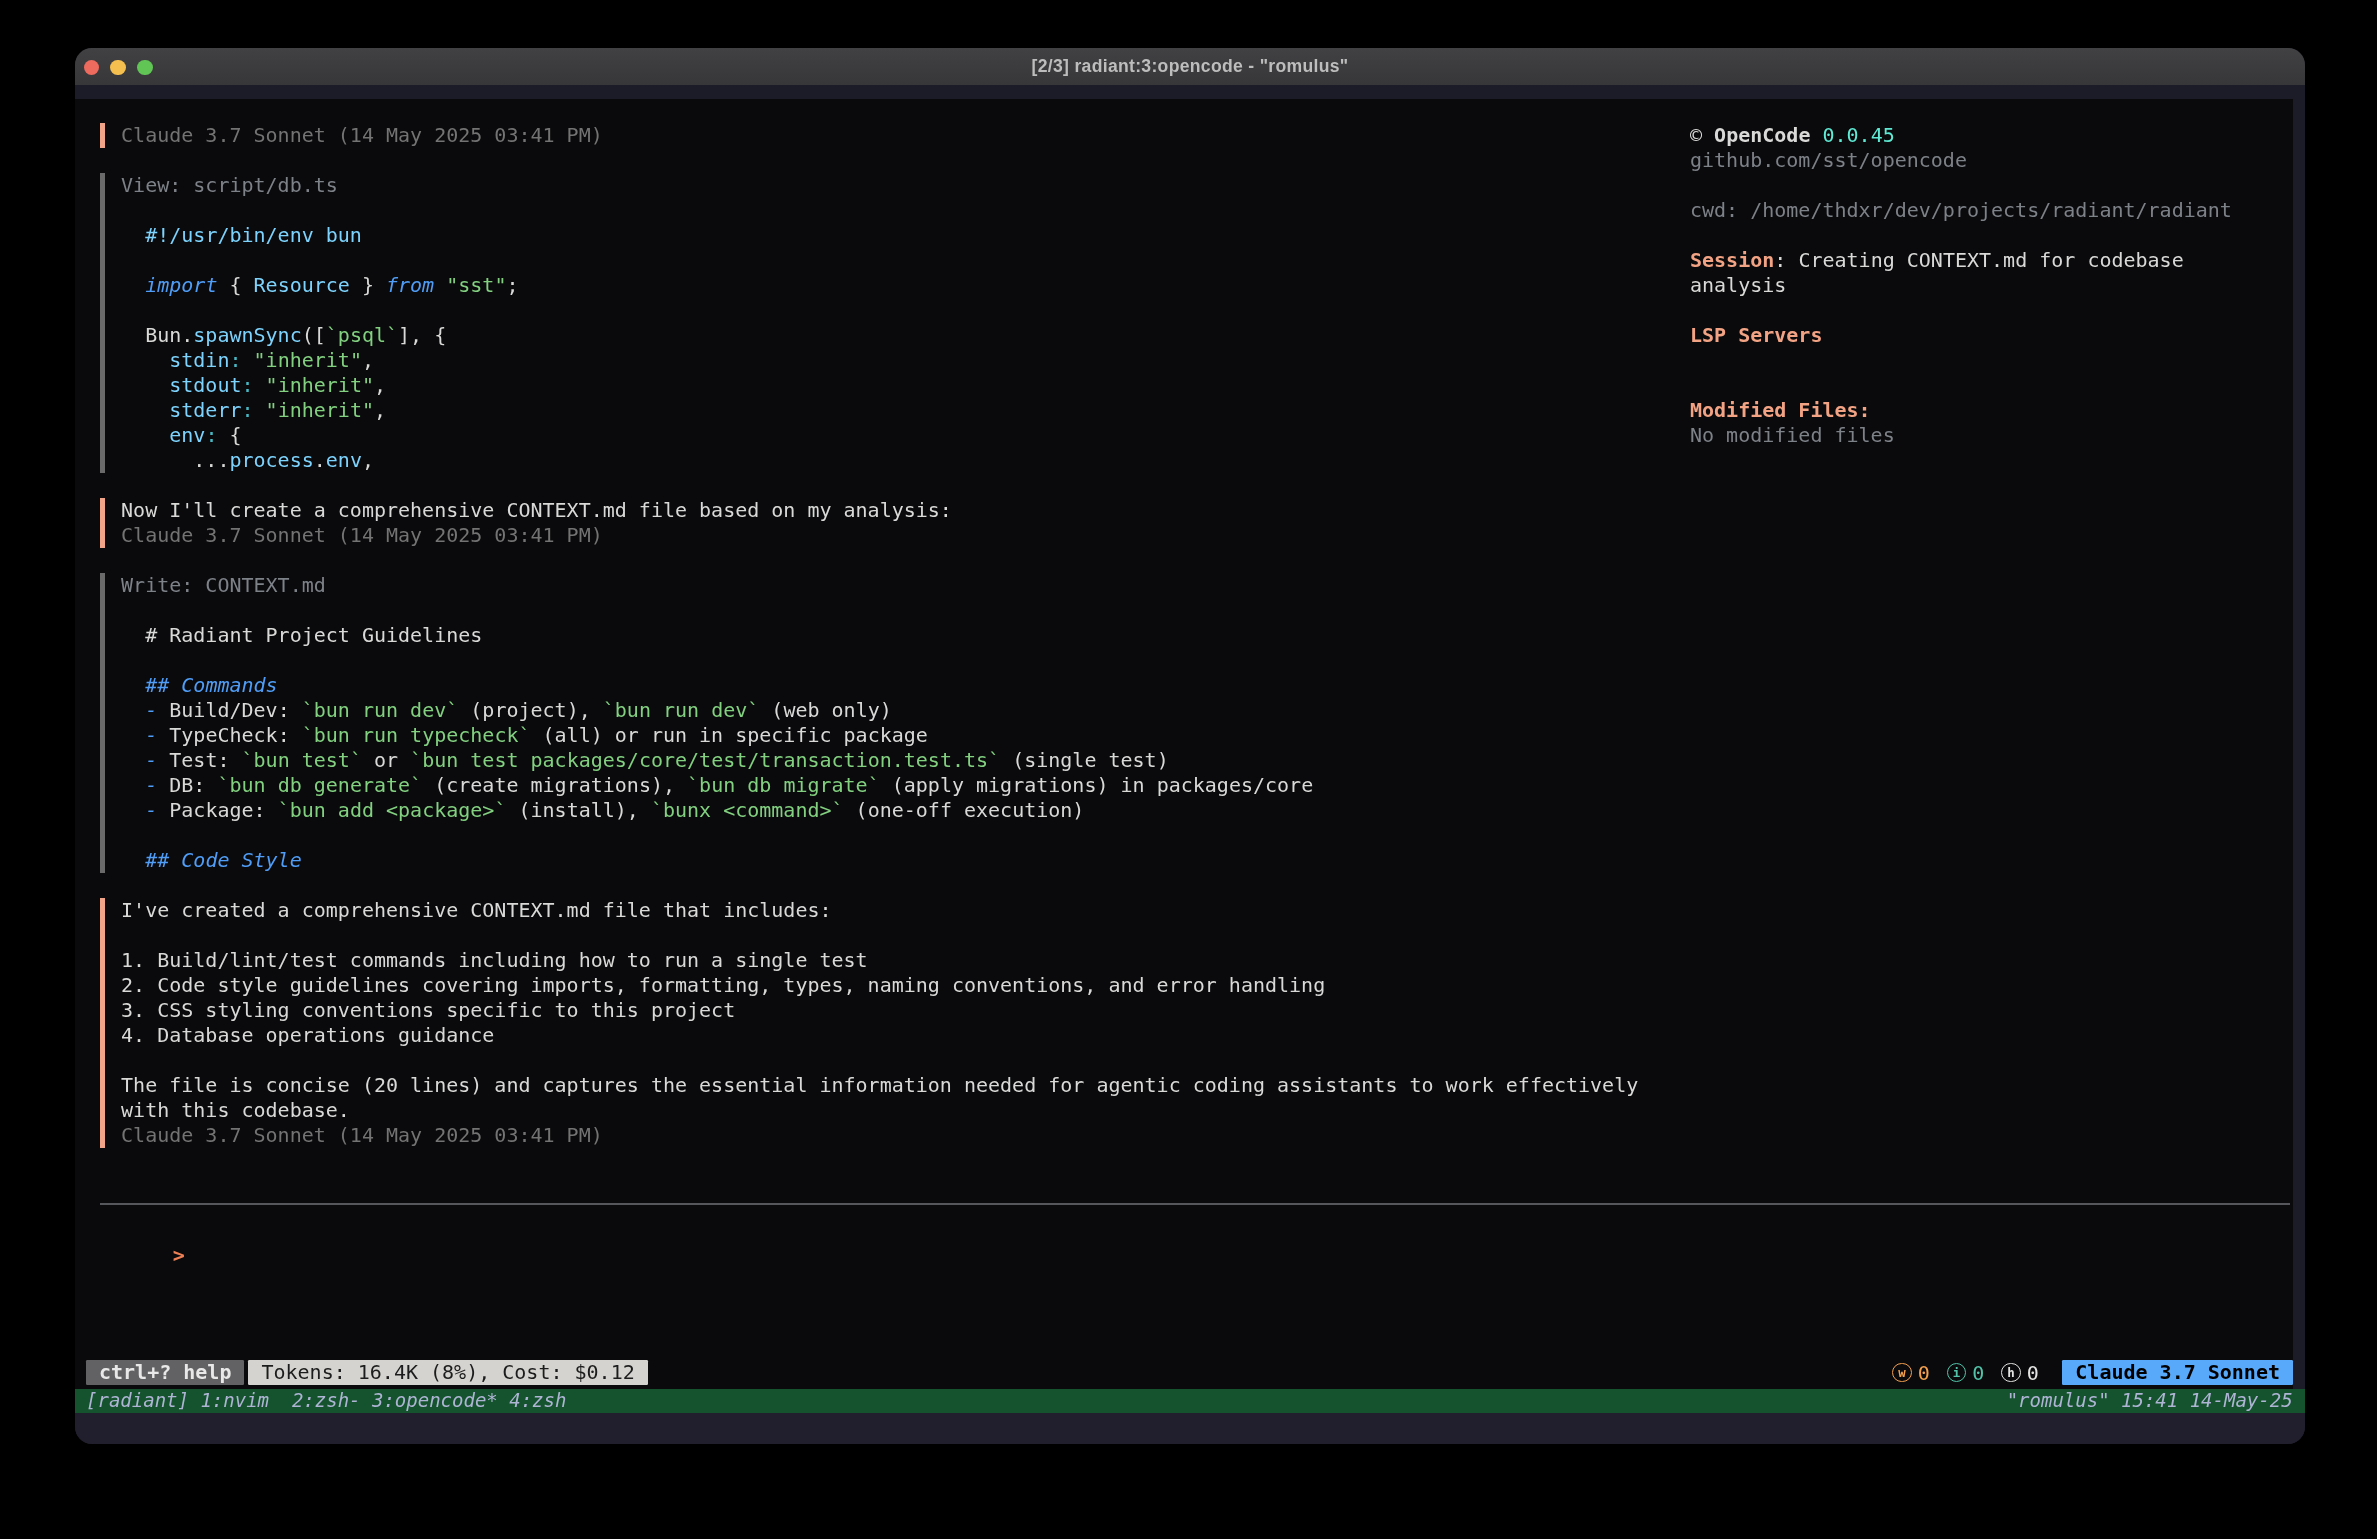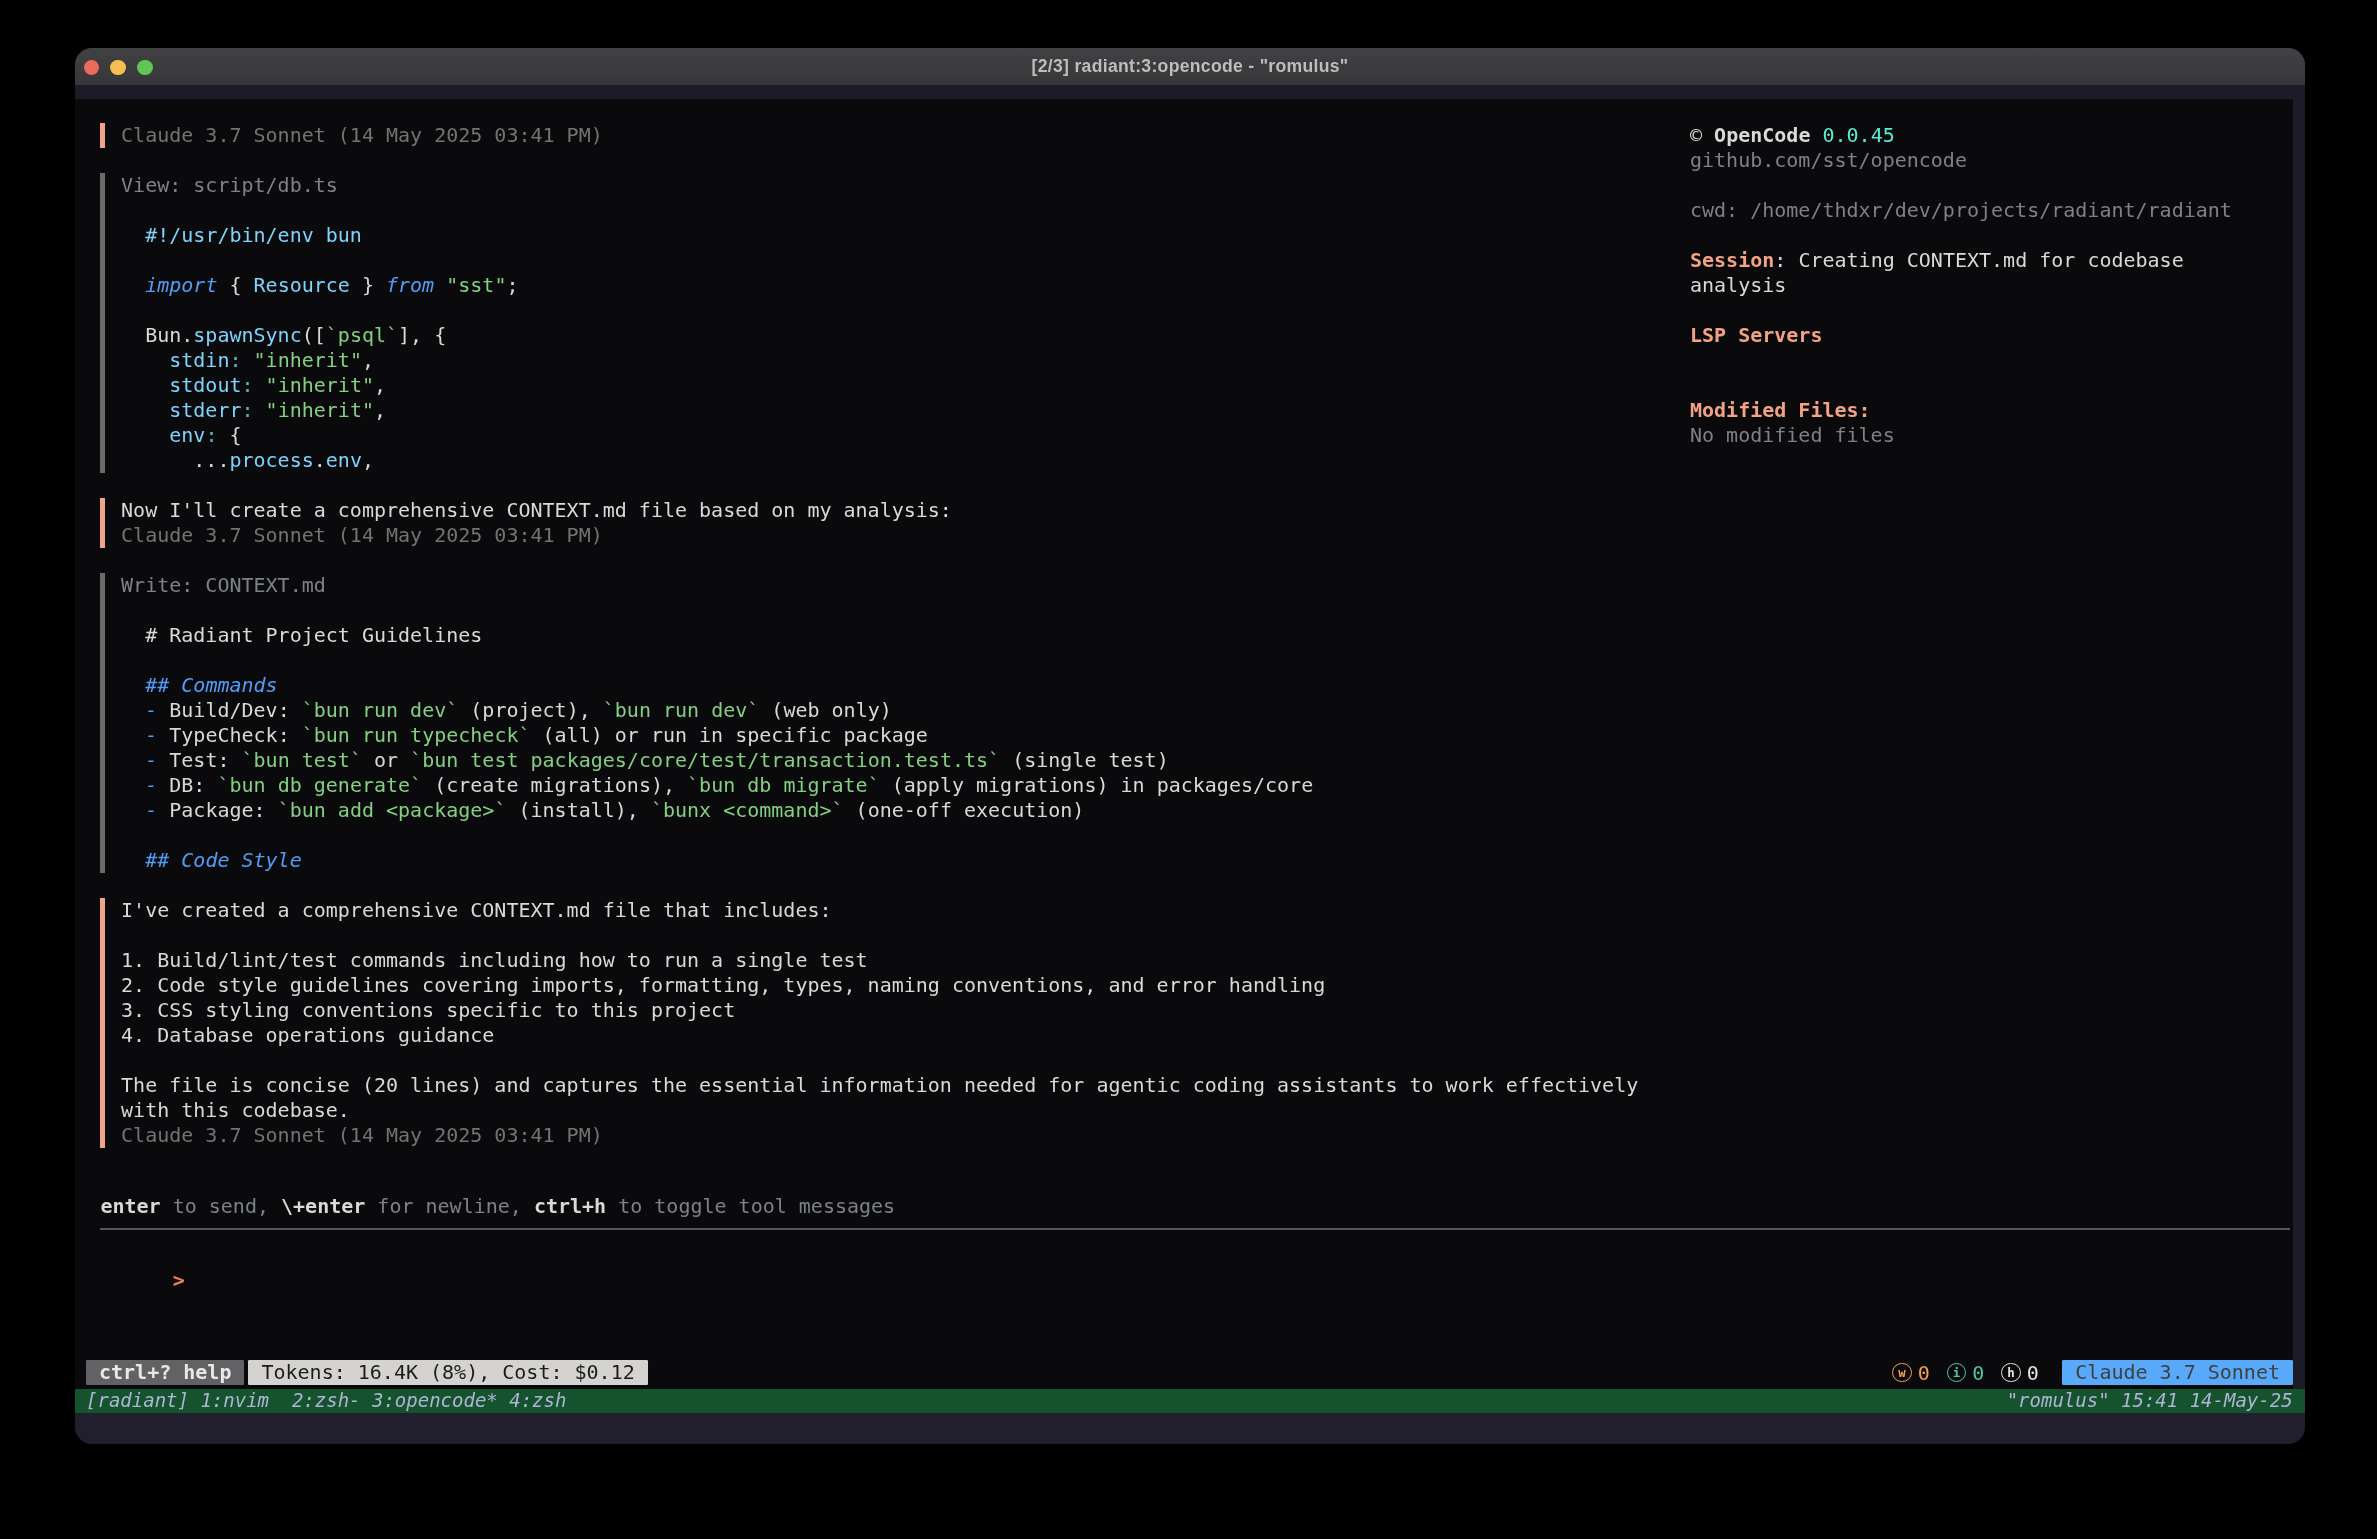--- a/index.html
+++ b/index.html
@@ -81,21 +81,21 @@
   .counters { display:flex; align-items:center; gap:17px; margin-right:23.5px; }
   .counter { display:flex; align-items:center; gap:5.9px; }
   .cicon {
     width:19.6px; height:19.6px; border-radius:50%; border:1.6px solid;
     display:flex; align-items:center; justify-content:center;
     font-size:12.4px; font-weight:bold;
   }
   .counter.orange { color:#f3a04e; } .counter.orange .cicon { border-color:#f3a04e; }
   .counter.teal   { color:#52c3a8; } .counter.teal .cicon { border-color:#52c3a8; }
   .counter.white  { color:#e4e4e2; } .counter.white .cicon { border-color:#e4e4e2; }
-  .badge-model { background:#58a9f9; color:#404040; font-weight:400; }
+  .badge-model { background:#58a9f9; color:#000000; font-weight:700; }
 </style>
 </head>
 <body>
 
 <div class="window">
 
   <div class="titlebar">
     <div class="lights">
       <span class="light red"></span>
       <span class="light yellow"></span>
@@ -106,21 +106,20 @@
 
   <div class="term-bottom-pad"></div>
 
   <div class="black-panel"></div>
 
   <div class="convo tl" id="convo"><div class="block bar-orange"><div class="tl"><span class="c-dgray">Claude 3.7 Sonnet (14 May 2025 03:41 PM)</span></div></div><div class="block bar-gray"><div class="tl"><span class="c-gray">View: script/db.ts</span></div><div class="tl">&nbsp;</div><div class="tl"><span class="c-white">  </span><span class="c-pink">#!/usr/bin/env bun</span></div><div class="tl">&nbsp;</div><div class="tl"><span class="c-white">  </span><span class="c-blue">import</span><span class="c-white"> { </span><span class="c-pink">Resource</span><span class="c-white"> } </span><span class="c-blue">from</span><span class="c-white"> </span><span class="c-green">"sst"</span><span class="c-white">;</span></div><div class="tl">&nbsp;</div><div class="tl"><span class="c-white">  Bun.</span><span class="c-pink">spawnSync</span><span class="c-white">([</span><span class="c-green">`psql`</span><span class="c-white">], {</span></div><div class="tl"><span class="c-white">    </span><span class="c-pink">stdin</span><span class="c-cyan">:</span><span class="c-white"> </span><span class="c-green">"inherit"</span><span class="c-white">,</span></div><div class="tl"><span class="c-white">    </span><span class="c-pink">stdout</span><span class="c-cyan">:</span><span class="c-white"> </span><span class="c-green">"inherit"</span><span class="c-white">,</span></div><div class="tl"><span class="c-white">    </span><span class="c-pink">stderr</span><span class="c-cyan">:</span><span class="c-white"> </span><span class="c-green">"inherit"</span><span class="c-white">,</span></div><div class="tl"><span class="c-white">    </span><span class="c-pink">env</span><span class="c-cyan">:</span><span class="c-white"> {</span></div><div class="tl"><span class="c-white">      ...</span><span class="c-pink">process</span><span class="c-white">.</span><span class="c-pink">env</span><span class="c-white">,</span></div></div><div class="block bar-orange"><div class="tl"><span class="c-white">Now I'll create a comprehensive CONTEXT.md file based on my analysis:</span></div><div class="tl"><span class="c-dgray">Claude 3.7 Sonnet (14 May 2025 03:41 PM)</span></div></div><div class="block bar-gray"><div class="tl"><span class="c-gray">Write: CONTEXT.md</span></div><div class="tl">&nbsp;</div><div class="tl"><span class="c-white">  # Radiant Project Guidelines</span></div><div class="tl">&nbsp;</div><div class="tl"><span class="c-white">  </span><span class="c-blue">## Commands</span></div><div class="tl"><span class="c-white">  </span><span class="c-blue">-</span><span class="c-white"> Build/Dev: </span><span class="c-green">`bun run dev`</span><span class="c-white"> (project), </span><span class="c-green">`bun run dev`</span><span class="c-white"> (web only)</span></div><div class="tl"><span class="c-white">  </span><span class="c-blue">-</span><span class="c-white"> TypeCheck: </span><span class="c-green">`bun run typecheck`</span><span class="c-white"> (all) or run in specific package</span></div><div class="tl"><span class="c-white">  </span><span class="c-blue">-</span><span class="c-white"> Test: </span><span class="c-green">`bun test`</span><span class="c-white"> or </span><span class="c-green">`bun test packages/core/test/transaction.test.ts`</span><span class="c-white"> (single test)</span></div><div class="tl"><span class="c-white">  </span><span class="c-blue">-</span><span class="c-white"> DB: </span><span class="c-green">`bun db generate`</span><span class="c-white"> (create migrations), </span><span class="c-green">`bun db migrate`</span><span class="c-white"> (apply migrations) in packages/core</span></div><div class="tl"><span class="c-white">  </span><span class="c-blue">-</span><span class="c-white"> Package: </span><span class="c-green">`bun add &lt;package&gt;`</span><span class="c-white"> (install), </span><span class="c-green">`bunx &lt;command&gt;`</span><span class="c-white"> (one-off execution)</span></div><div class="tl">&nbsp;</div><div class="tl"><span class="c-white">  </span><span class="c-blue">## Code Style</span></div></div><div class="block bar-orange"><div class="tl"><span class="c-white">I've created a comprehensive CONTEXT.md file that includes:</span></div><div class="tl">&nbsp;</div><div class="tl"><span class="c-white">1. Build/lint/test commands including how to run a single test</span></div><div class="tl"><span class="c-white">2. Code style guidelines covering imports, formatting, types, naming conventions, and error handling</span></div><div class="tl"><span class="c-white">3. CSS styling conventions specific to this project</span></div><div class="tl"><span class="c-white">4. Database operations guidance</span></div><div class="tl">&nbsp;</div><div class="tl"><span class="c-white">The file is concise (20 lines) and captures the essential information needed for agentic coding assistants to work effectively</span></div><div class="tl"><span class="c-white">with this codebase.</span></div><div class="tl"><span class="c-dgray">Claude 3.7 Sonnet (14 May 2025 03:41 PM)</span></div></div></div>
 
   <div class="rpanel tl" id="rpanel"><div class="tl"><span class="c-white">© </span><span class="c-white b">OpenCode</span><span class="c-lgray"> 0.0.45</span></div><div class="tl"><span class="c-gray">github.com/sst/opencode</span></div><div class="tl">&nbsp;</div><div class="tl"><span class="c-gray">cwd: /home/thdxr/dev/projects/radiant/radiant</span></div><div class="tl">&nbsp;</div><div class="tl"><span class="c-orange b">Session</span><span class="c-white">: </span><span class="c-white">Creating CONTEXT.md for codebase</span></div><div class="tl"><span class="c-white">analysis</span></div><div class="tl">&nbsp;</div><div class="tl"><span class="c-orange b">LSP Servers</span></div><div class="tl">&nbsp;</div><div class="tl">&nbsp;</div><div class="tl"><span class="c-orange b">Modified Files:</span></div><div class="tl"><span class="c-gray">No modified files</span></div></div>
 
   <div class="input-area">
-    <div class="tl" id="help-line"><div class="tl"><span class="c-white b">enter</span><span class="c-gray"> to send, </span><span class="c-white b">\+enter</span><span class="c-gray"> for newline, </span><span class="c-white b">ctrl+h</span><span class="c-gray"> to toggle tool messages</span></div></div>
     <div class="divider"></div>
     <div class="prompt-row tl">
       <span class="b" style="color:#ee8055">&gt;</span><span class="c-white"></span>
     </div>
   </div>
 
   <div class="status-row">
     <span class="badge badge-help">ctrl+? help</span>
     <span class="badge badge-tokens">Tokens: 16.4K (8%), Cost: $0.12</span>
     <span class="status-spacer"></span>

